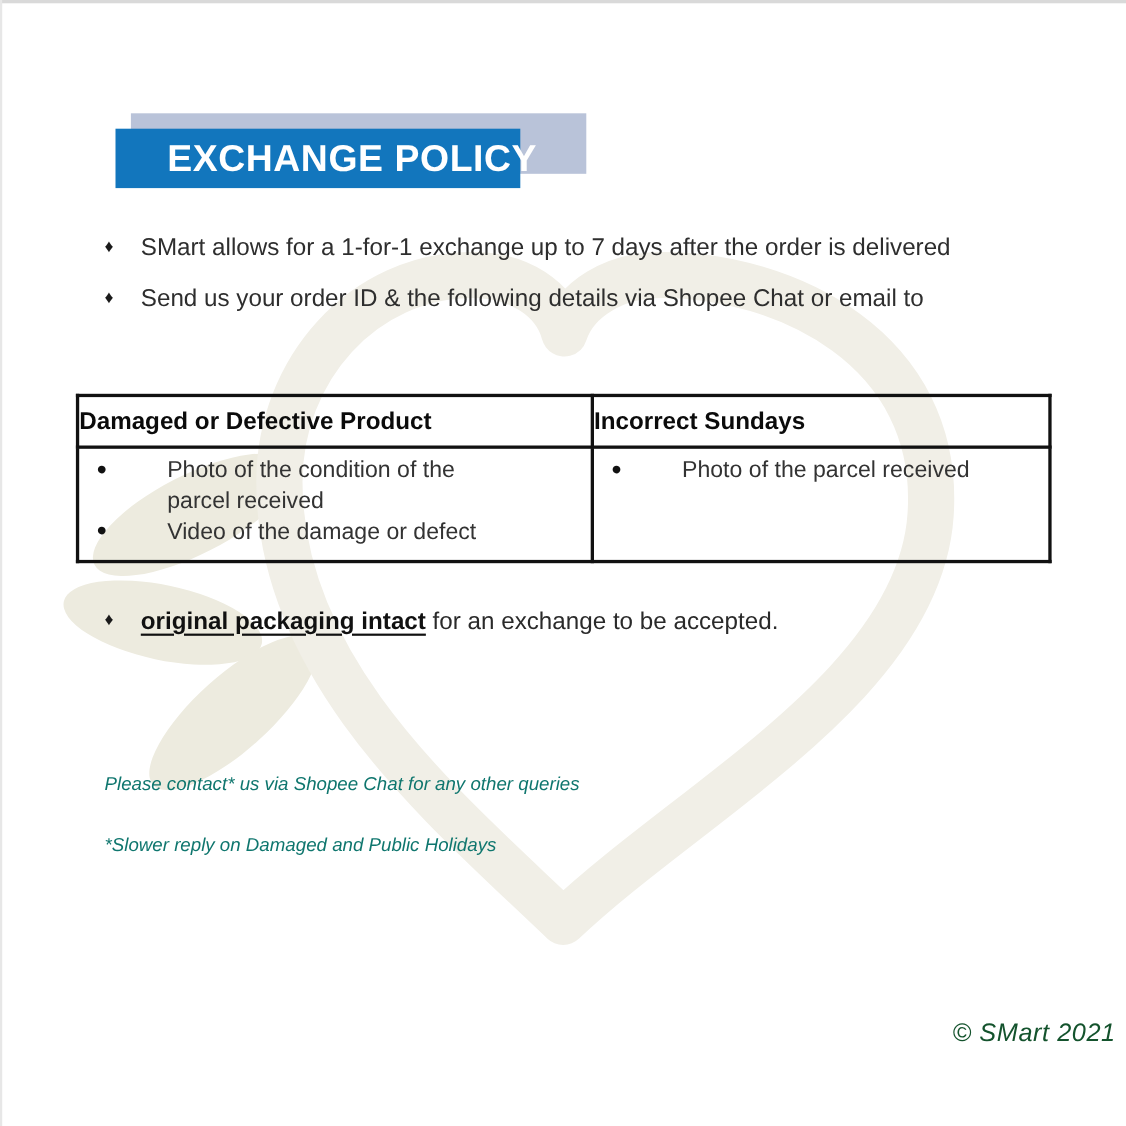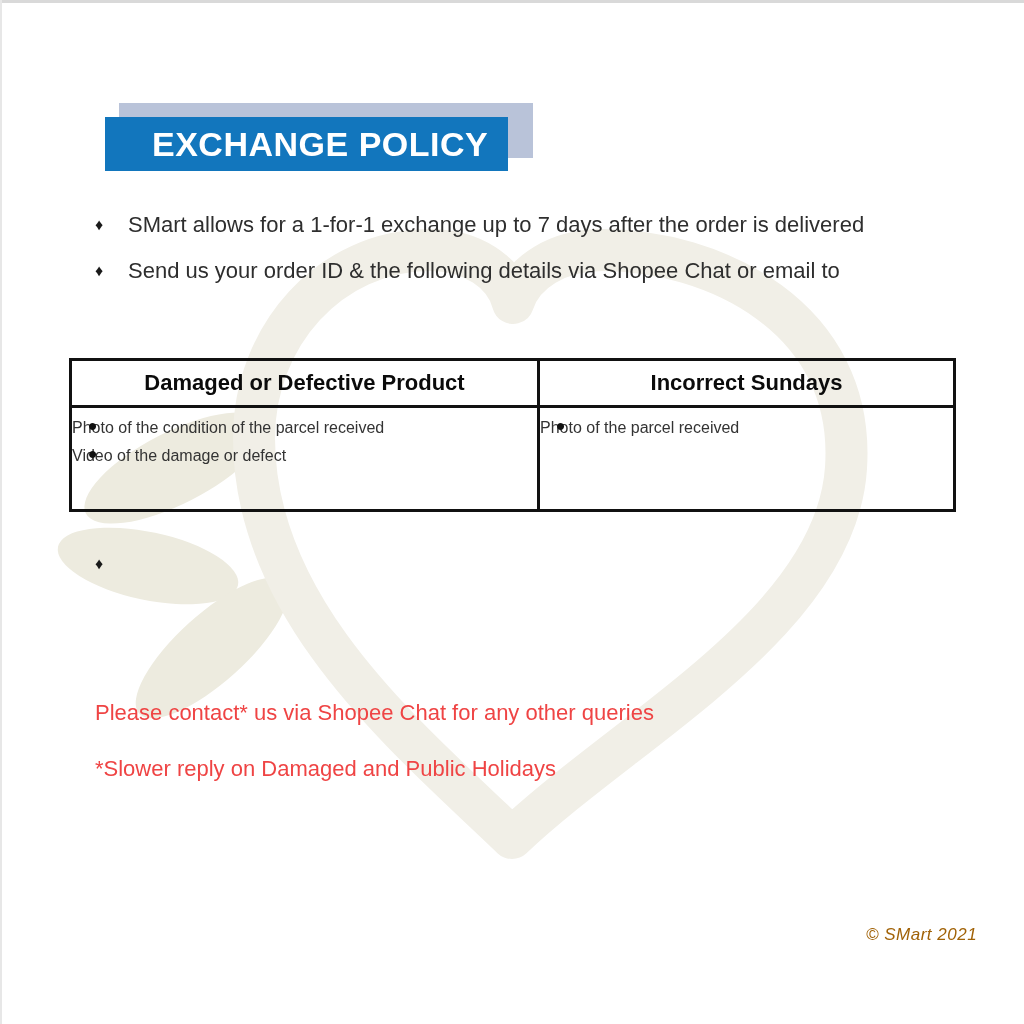--- a/index.html
+++ b/index.html
@@ -17,21 +17,21 @@
     font-size:238px;font-weight:bold;line-height:1;letter-spacing:1px;color:#f0eee6;white-space:nowrap;
   }
   .wm-tagline{
     position:absolute;left:318px;top:614px;z-index:0;
     font-size:46px;line-height:46px;letter-spacing:16px;word-spacing:24px;
     color:#e7e5d9;white-space:nowrap;
   }
 
   
   .banner-shadow{position:absolute;left:119px;top:103px;width:414px;height:55px;background:#b9c3d9;z-index:1;}
-  .banner{position:absolute;left:105px;top:117px;width:403px;height:54px;background:#1276bd;z-index:2;}
+  .banner{position:absolute;left:105px;top:117px;width:368px;height:54px;background:#1276bd;z-index:2;}
   .banner-title{
     display:block;padding-left:47px;line-height:54px;
     font-size:34px;font-weight:bold;color:#ffffff;letter-spacing:0.5px;white-space:nowrap;
   }
 
   
   .dblock{position:absolute;left:95px;display:flex;z-index:2;}
   .diamond{width:33px;flex:0 0 33px;font-size:16px;line-height:31px;color:#1a1a1a;}
   .dtext{font-size:22px;line-height:31px;color:#2e2e2e;}
   .dline{display:block;white-space:nowrap;text-align:right;}
@@ -42,40 +42,40 @@
   .em{font-weight:bold;text-decoration:underline;text-decoration-thickness:2px;text-underline-offset:4px;color:#111;}
 
   
   .dtable{
     position:absolute;left:69px;top:358px;z-index:2;
     border-collapse:collapse;table-layout:fixed;background:transparent;
   }
   .dtable th,.dtable td{border:3px solid #111;background:transparent;}
   .dtable th{
     height:44px;font-size:22px;font-weight:bold;color:#0b0b0b;
-    text-align:center;vertical-align:middle;padding:0;
+    text-align:left;vertical-align:middle;padding:0;
   }
   .dtable td{height:95px;vertical-align:top;padding:6px 0 0 0;}
   .cell-list{list-style:none;margin:0;padding:0;}
   .cell-list li{
-    position:relative;font-size:16px;line-height:28px;color:#333;
+    position:relative;padding-left:80px;font-size:21px;line-height:28px;color:#333;
   }
   .cell-list li::before{
     content:"\2022";position:absolute;left:16px;top:-2px;font-size:26px;color:#111;
   }
 
   
-  .para{position:absolute;left:95px;z-index:2;font-size:22px;line-height:31px;color:#ef4444;white-space:nowrap;}
+  .para{position:absolute;left:95px;z-index:2;font-size:17px;line-height:31px;color:#0f766e;white-space:nowrap;font-style:italic;}
   .contact{top:697px;}
   .hours{top:753px;}
   .hline{display:block;}
 
   .copyright{
     position:absolute;left:866px;top:925px;z-index:2;
-    font-size:17px;font-style:italic;color:#a16207;letter-spacing:0.5px;white-space:nowrap;
+    font-size:23px;font-style:italic;color:#14532d;letter-spacing:0.5px;white-space:nowrap;
   }
 </style>
 </head>
 <body>
 
 <div class="page">
 
   <div class="edge-top"></div>
   <div class="edge-left"></div>
 
@@ -129,20 +129,21 @@
             <li><span>Photo of the parcel received</span></li>
           </ul>
         </td>
       </tr>
     </tbody>
   </table>
 
   <div class="dblock note">
     <span class="diamond">♦</span>
     <div class="dtext">
+      <span class="dline"><span class="em">original packaging intact</span><span> for an exchange to be accepted.</span></span>
     </div>
   </div>
 
   <div class="para contact">
     <span class="hline">Please contact* us via Shopee Chat for any other queries</span>
   </div>
   <div class="para hours">
     <span class="hline">*Slower reply on Damaged and Public Holidays</span>
   </div>
 

